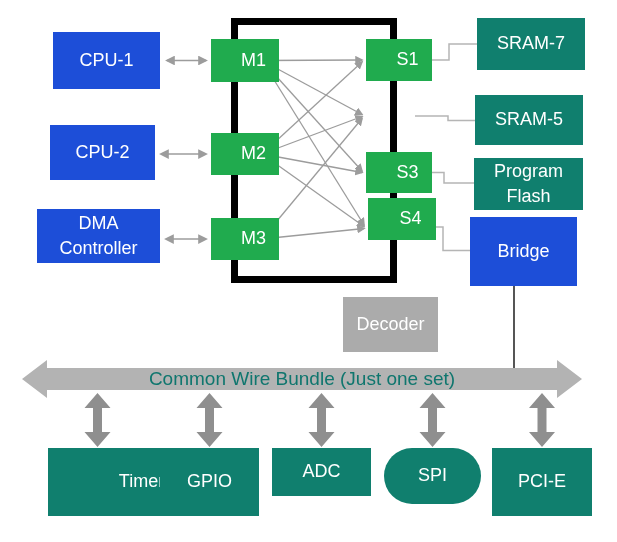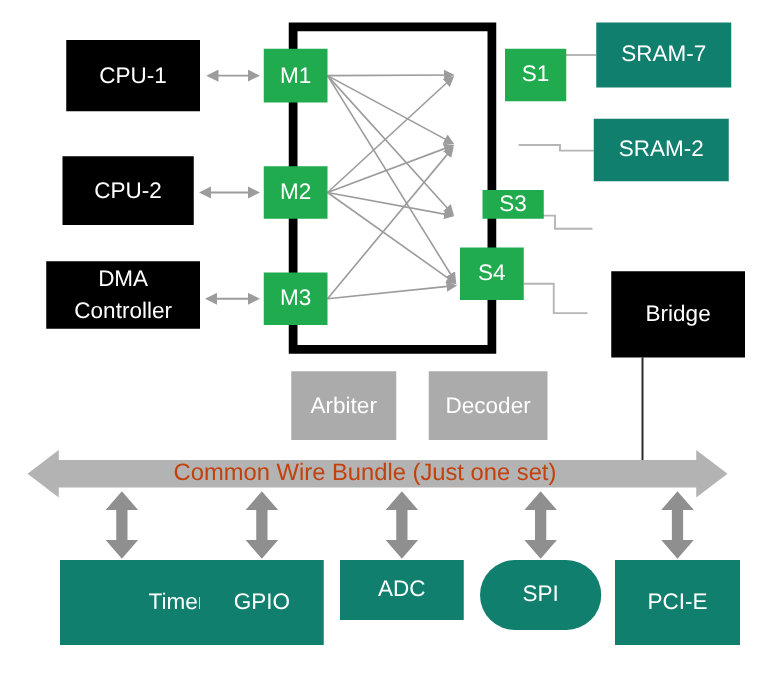--- a/index.html
+++ b/index.html
@@ -5,34 +5,34 @@
   html,body{margin:0;padding:0;background:#fff;}
   #canvas{
     position:relative;width:617px;height:542px;background:#ffffff;overflow:hidden;
     font-family:"Liberation Sans","DejaVu Sans",sans-serif;
   }
   .box{
     position:absolute;display:flex;align-items:center;justify-content:center;
     color:#ffffff;font-size:18px;line-height:1.4;text-align:center;white-space:pre-line;
     z-index:2;
   }
-  .orange{background:#000000;text-align:center;}
-  .green{background:#20AB4E;}
+  .orange{background:#1d4ed8;text-align:center;}
+  .green{background:#20AB4E;padding-left:17px;}
   .teal{background:#107F6E;}
   .grey{background:#ABABAB;}
   .port{font-size:18px;}
   .crossbar{
     position:absolute;left:231px;top:18px;width:166px;height:265px;
     border:7px solid #000;box-sizing:border-box;z-index:0;background:transparent;
   }
   svg.layer{position:absolute;left:0;top:0;z-index:1;}
   .bus-label{
-    position:absolute;left:12px;top:368px;width:560px;height:22px;
+    position:absolute;left:22px;top:368px;width:560px;height:22px;
     display:flex;align-items:center;justify-content:center;
-    color:#c2410c;font-size:19px;z-index:2;
+    color:#0f766e;font-size:19px;z-index:2;
   }
 </style>
 </head>
 <body>
 
 <div id="canvas">
 
   <div class="crossbar"></div>
 
   <svg class="layer" width="617" height="542" viewBox="0 0 617 542">
@@ -83,29 +83,30 @@
 
   <div class="box orange" style="left:53px;top:32px;width:107px;height:57px;">CPU-1</div>
   <div class="box orange" style="left:50px;top:125px;width:105px;height:55px;">CPU-2</div>
   <div class="box orange" style="left:37px;top:209px;width:123px;height:54px;">DMA
 Controller</div>
 
   <div class="box green port" style="left:211px;top:39px;width:51px;height:43px;">M1</div>
   <div class="box green port" style="left:211px;top:133px;width:51px;height:42px;">M2</div>
   <div class="box green port" style="left:211px;top:218px;width:51px;height:42px;">M3</div>
 
-  <div class="box green port" style="left:366px;top:39px;width:49px;height:42px;margin-left:38px;">S1</div>
-  <div class="box green port" style="left:386px;top:152px;width:49px;height:23px;">S3</div>
+  <div class="box green port" style="left:366px;top:39px;width:49px;height:42px;">S1</div>
+  <div class="box green port" style="left:366px;top:152px;width:49px;height:41px;">S3</div>
   <div class="box green port" style="left:368px;top:198px;width:51px;height:42px;">S4</div>
 
   <div class="box teal" style="left:477px;top:18px;width:108px;height:52px;">SRAM-7</div>
-  <div class="box teal" style="left:475px;top:95px;width:108px;height:50px;">SRAM-2</div>
-  <div class="box orange" style="left:489px;top:217px;width:107px;height:69px;">Bridge</div>
+  <div class="box teal" style="left:475px;top:95px;width:108px;height:50px;">SRAM-5</div>
+  <div class="box teal" style="left:474px;top:158px;width:109px;height:52px;">Program
+Flash</div>
+  <div class="box orange" style="left:470px;top:217px;width:107px;height:69px;">Bridge</div>
 
-  <div class="box grey" style="left:233px;top:297px;width:84px;height:55px;">Arbiter</div>
   <div class="box grey" style="left:343px;top:297px;width:95px;height:55px;">Decoder</div>
 
   <div class="bus-label">Common Wire Bundle (Just one set)</div>
 
   <div class="box teal" style="left:48px;top:448px;width:99px;height:68px;padding-left:44px;">Timer</div>
   <div class="box teal" style="left:160px;top:448px;width:99px;height:68px;">GPIO</div>
   <div class="box teal" style="left:272px;top:448px;width:99px;height:48px;">ADC</div>
   <div class="box teal" style="left:384px;top:448px;width:97px;height:56px;border-radius:29px;">SPI</div>
   <div class="box teal" style="left:492px;top:448px;width:100px;height:68px;">PCI-E</div>
 

